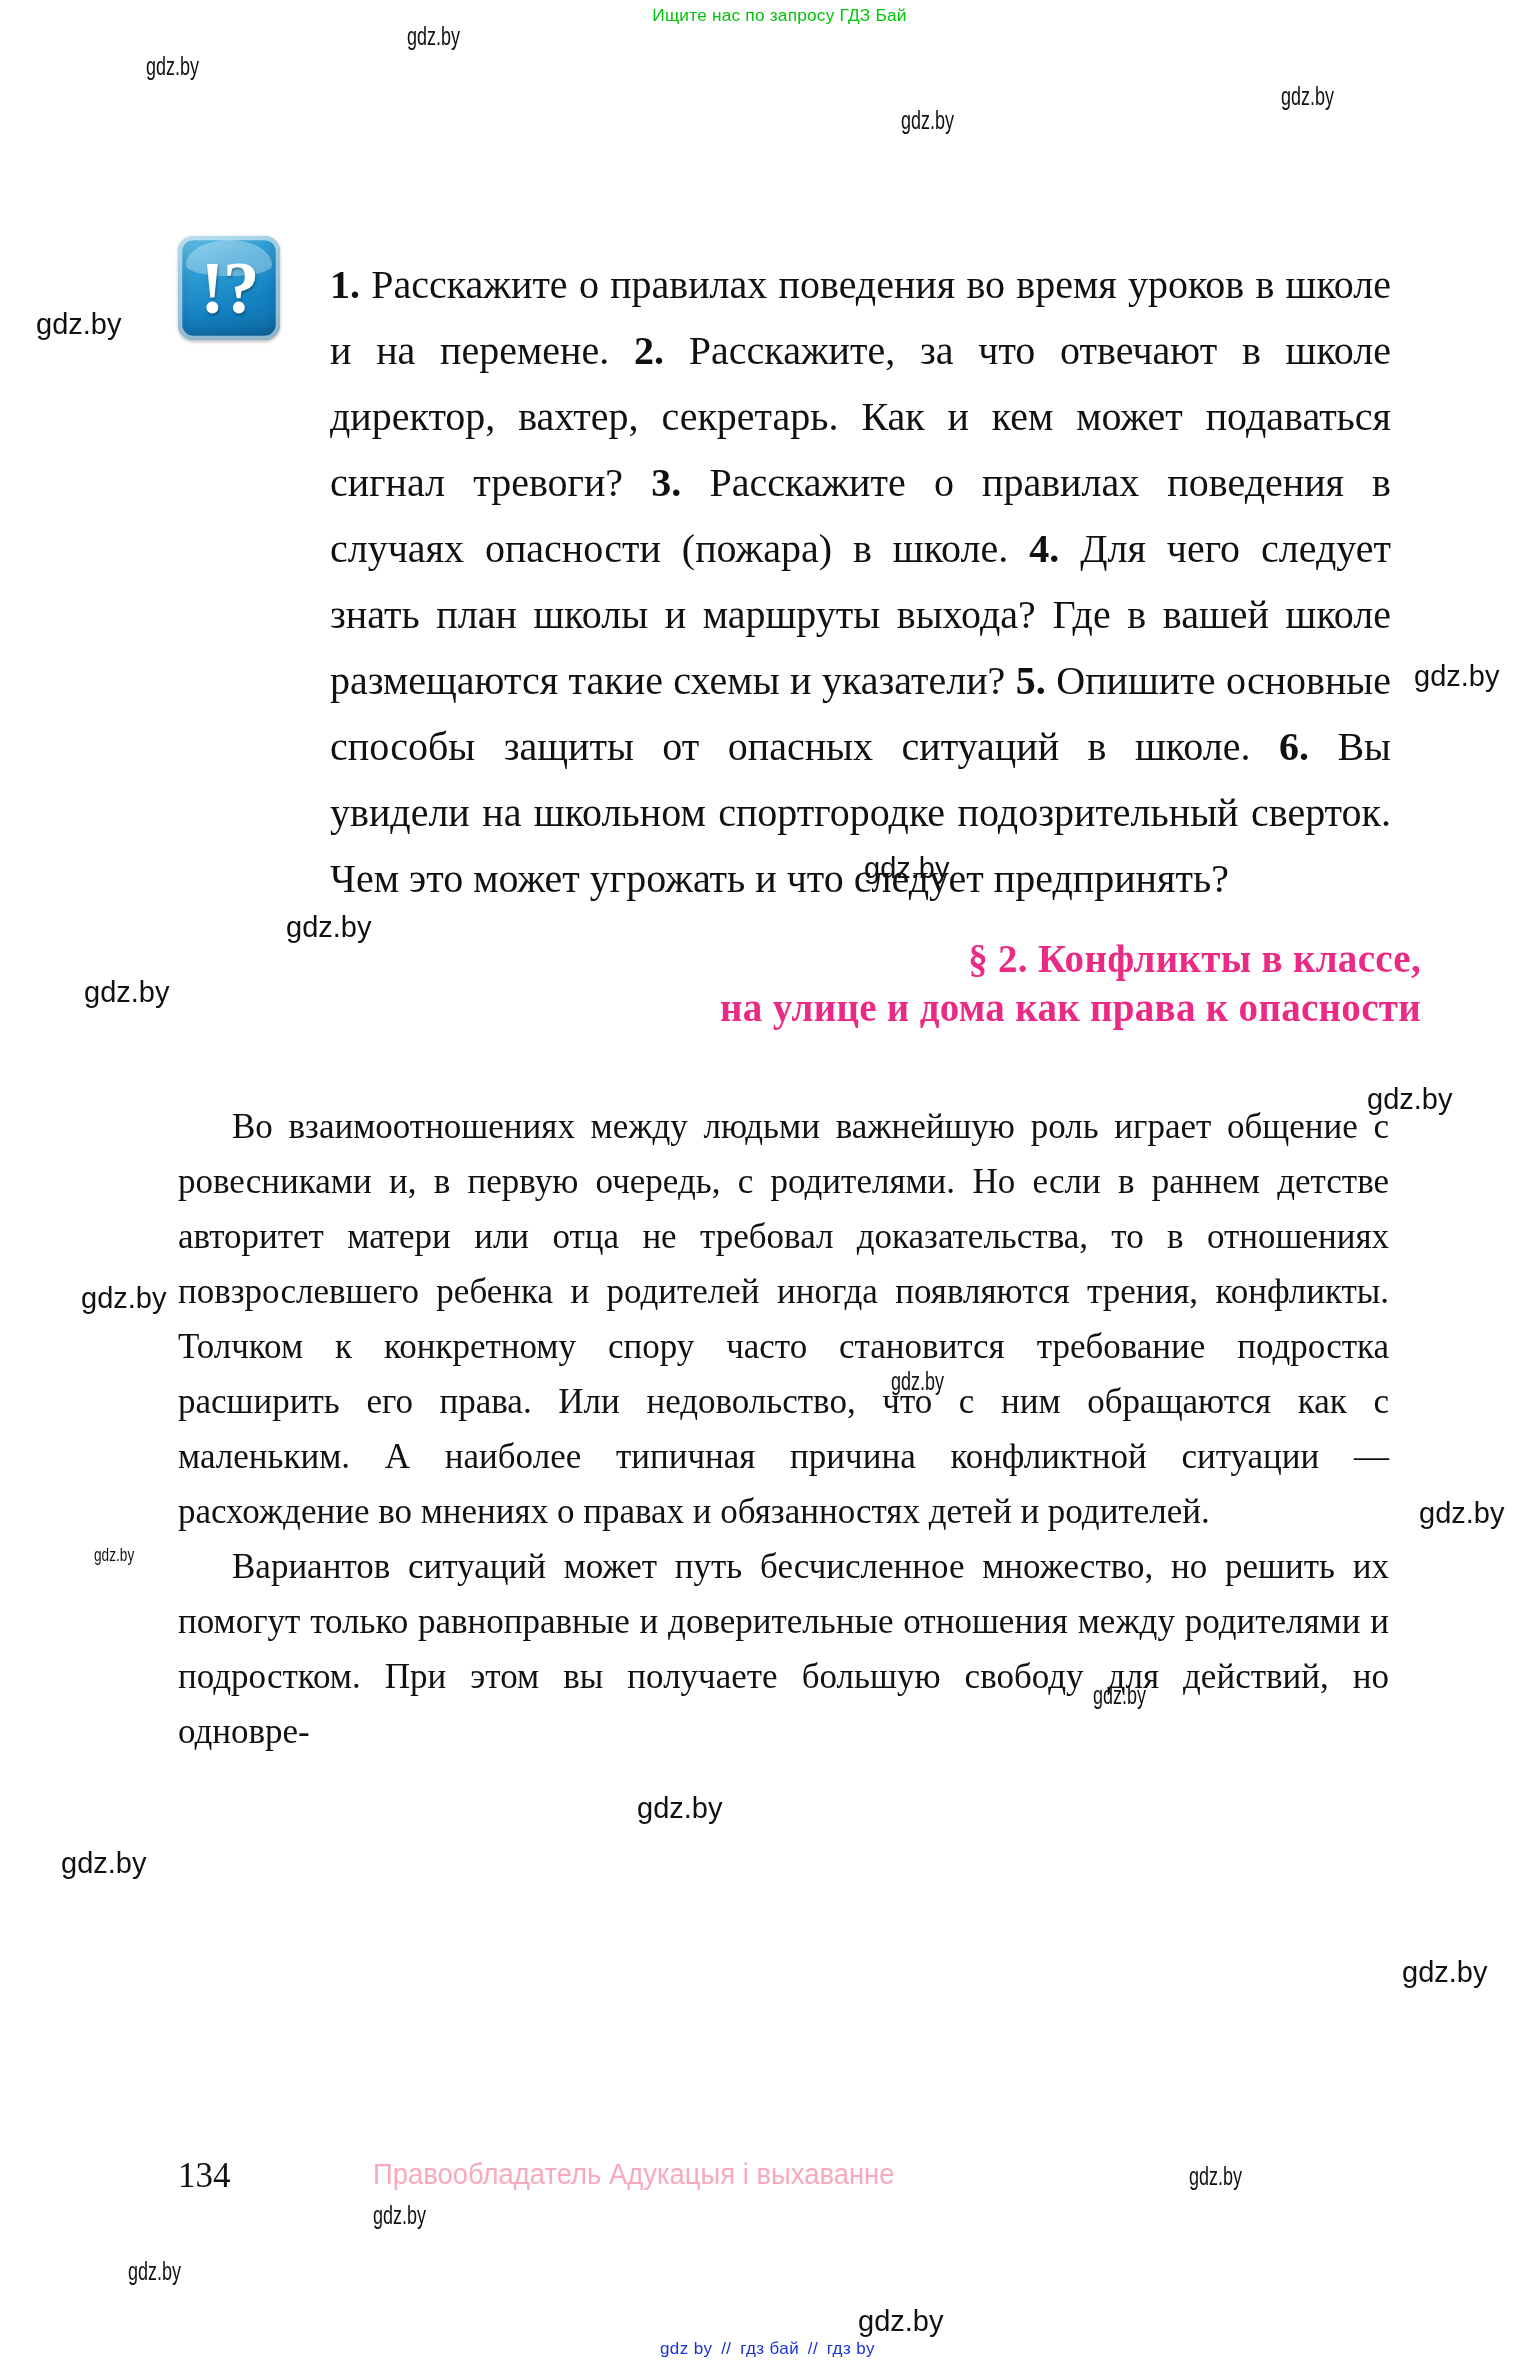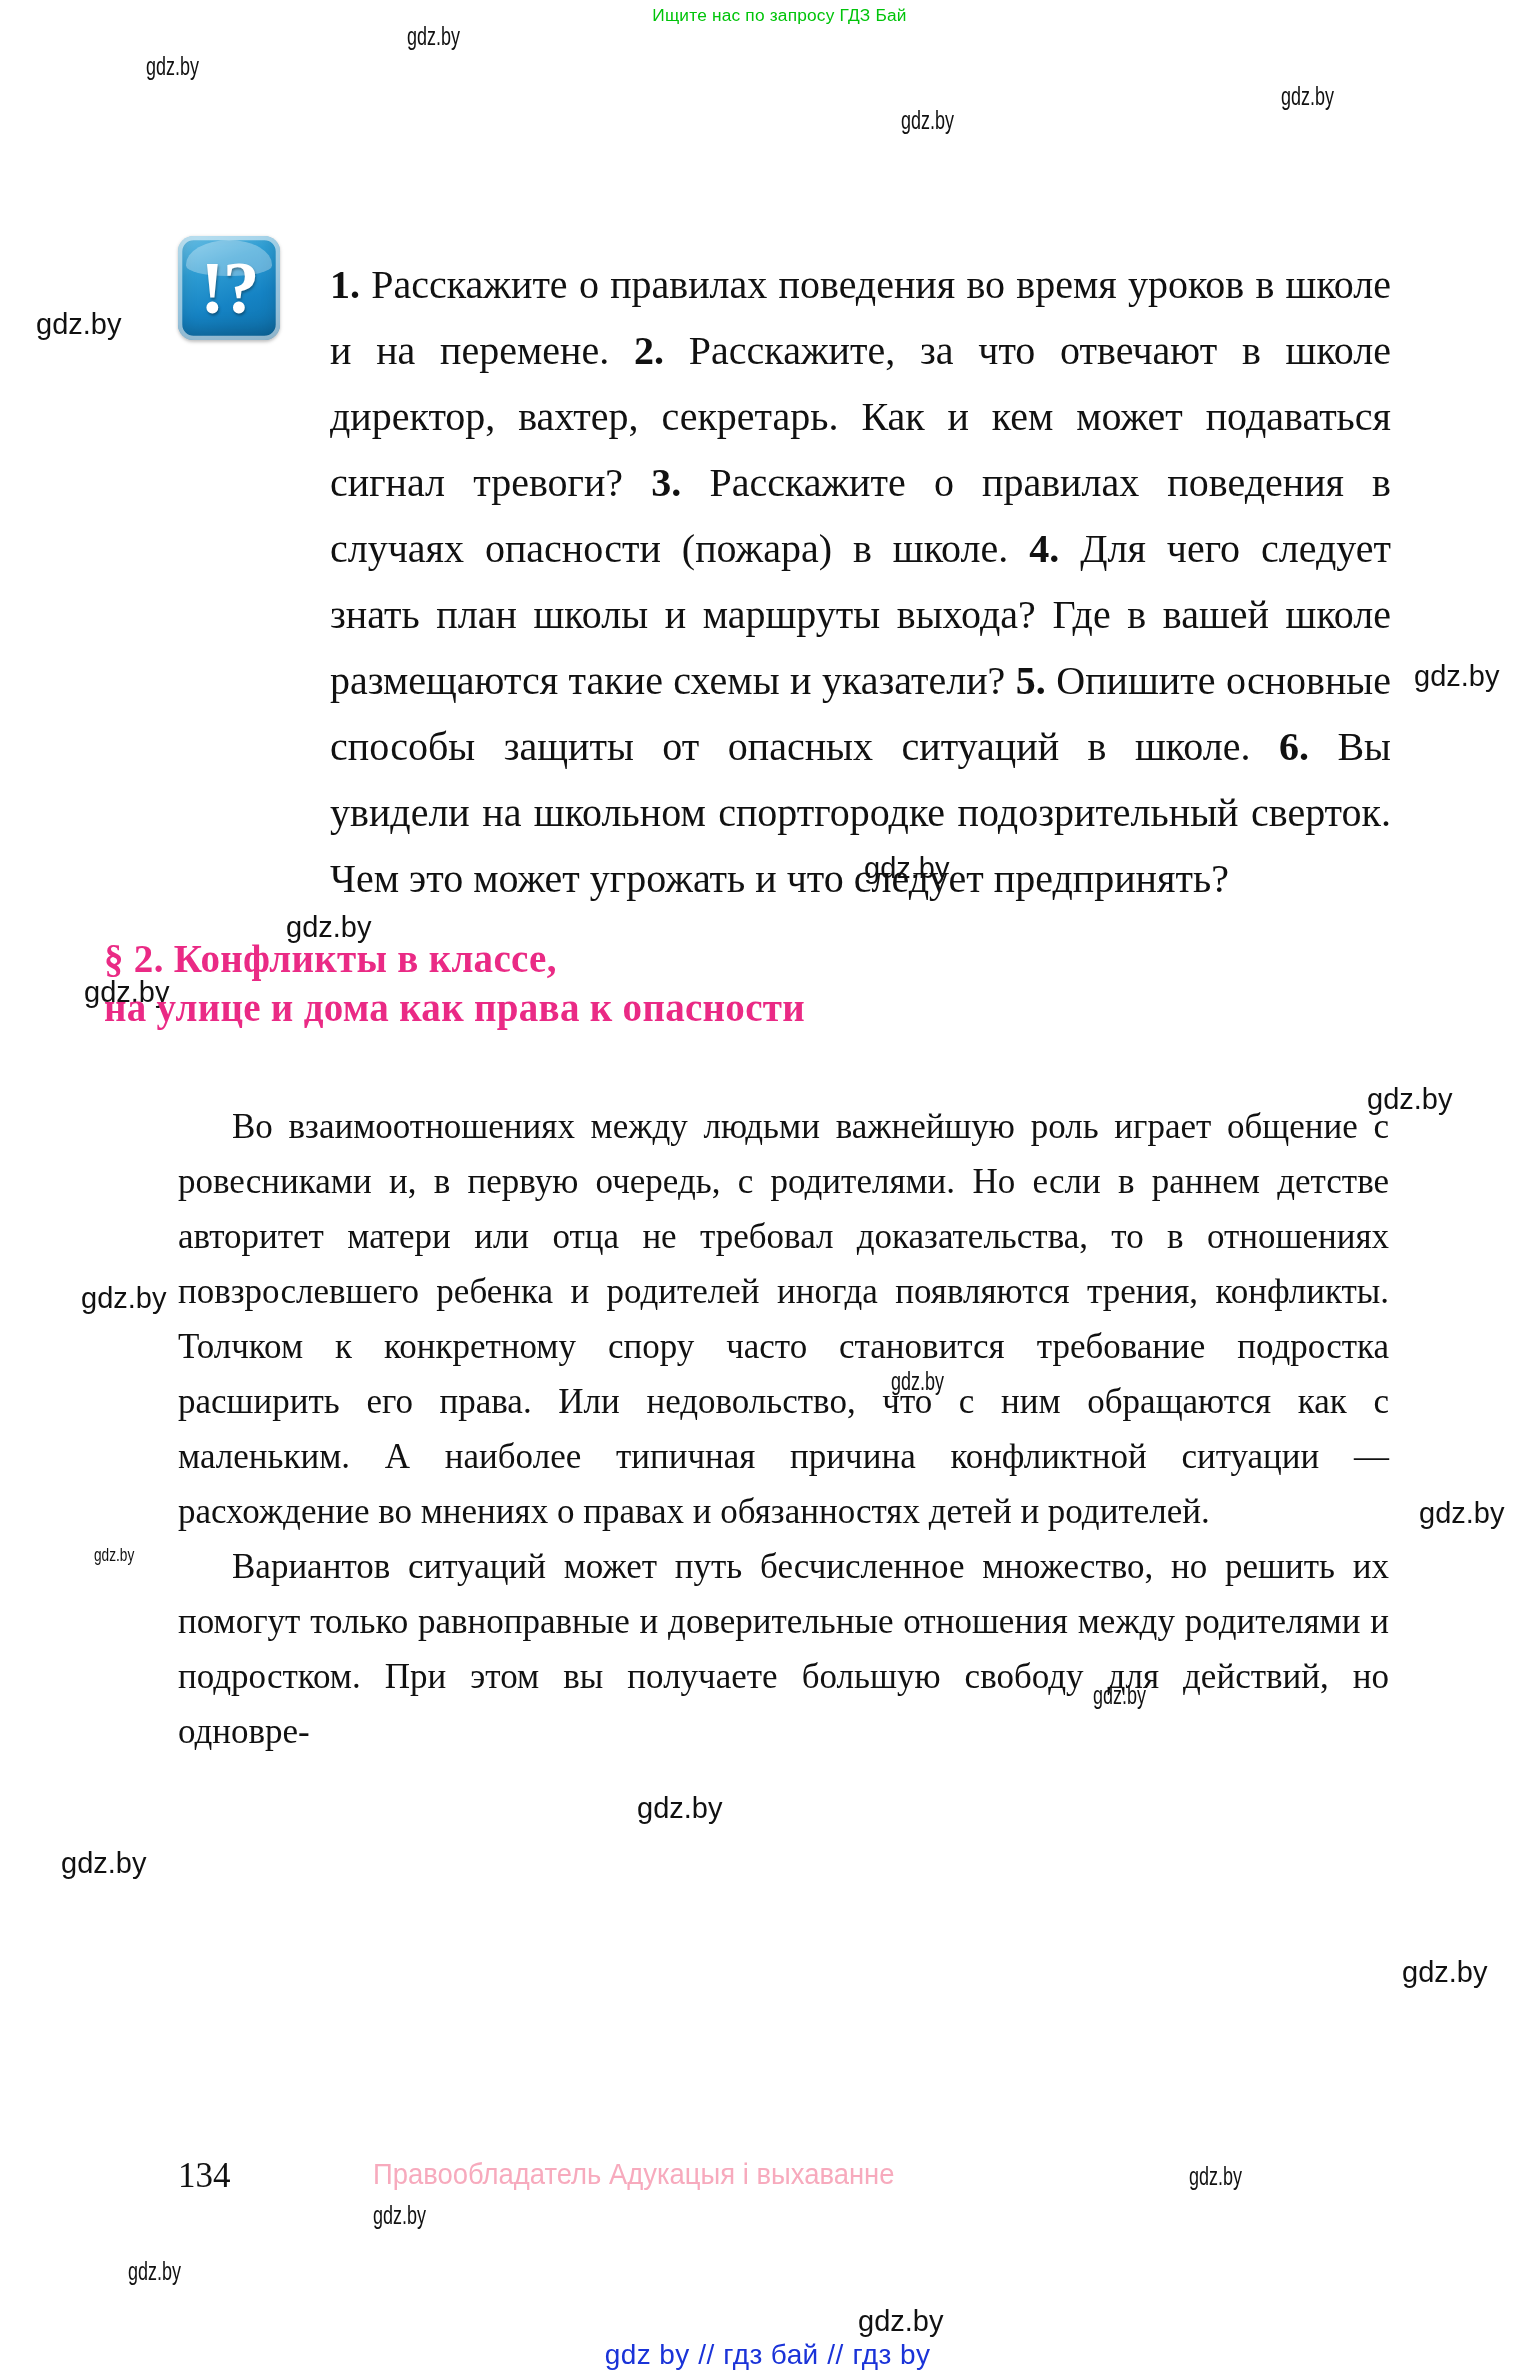--- a/index.html
+++ b/index.html
@@ -100,21 +100,21 @@
     margin-top: 20px;
   }
   .qtext b { font-weight: 700; }
 
   
   .section-heading {
     position: absolute;
     left: 104px;
     top: 934px;
     width: 1317px;
-    text-align: left;
+    text-align: right;
     color: #ea2a85;
     font-family: "Liberation Serif", "DejaVu Serif", serif;
     font-weight: 700;
     font-size: 39px;
     line-height: 49px;
     letter-spacing: 0.3px;
   }
   .section-heading .l2 { display: block; }
 
   
@@ -159,21 +159,21 @@
   }
 
   
   .footer-links {
     position: absolute;
     left: 0;
     top: 2339px;
     width: 100%;
     text-align: center;
     font-family: "Liberation Sans", "DejaVu Sans", sans-serif;
-    font-size: 28px;
+    font-size: 17px;
     color: #1a33d8;
     letter-spacing: 0.4px;
   }
   .footer-links .sep { padding: 0 8.7px; }
 </style>
 </head>
 <body>
 
 <div id="page">
 

